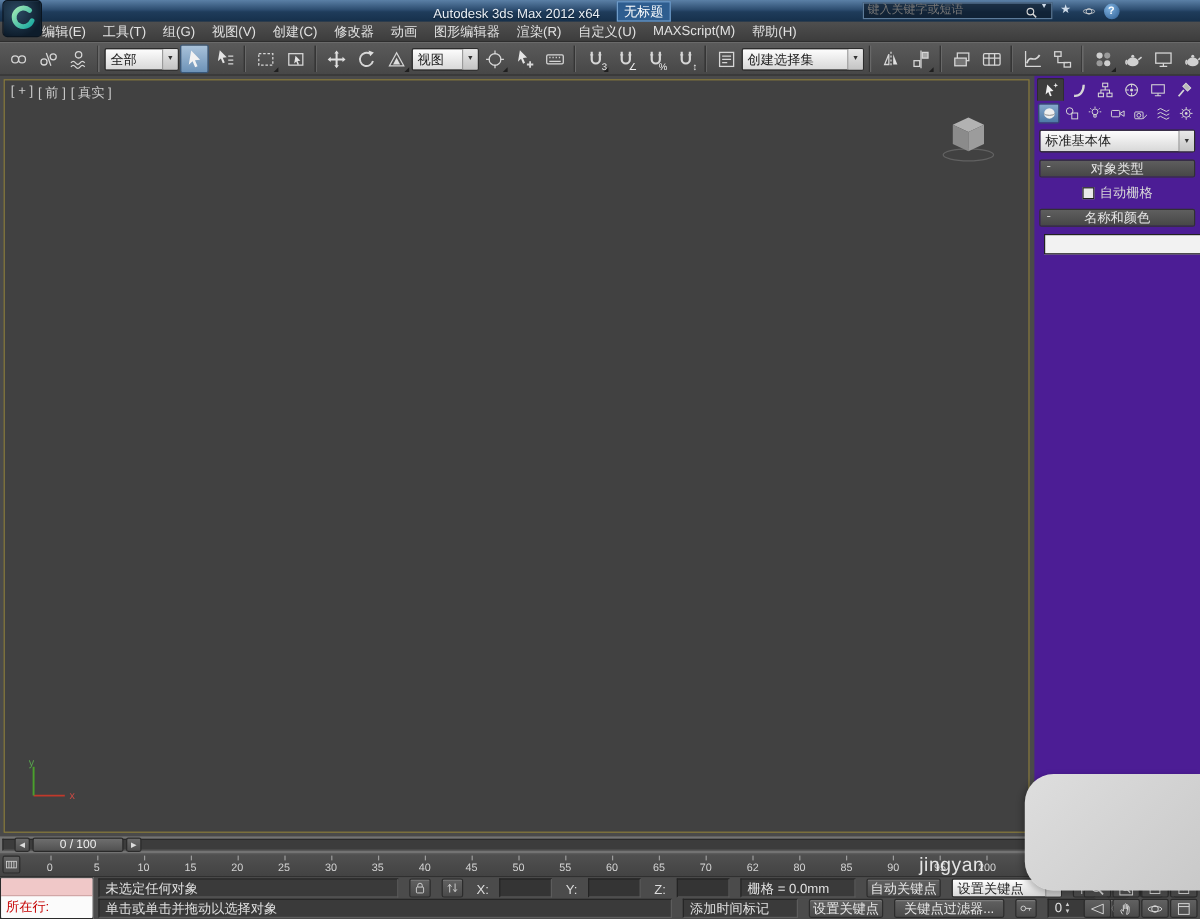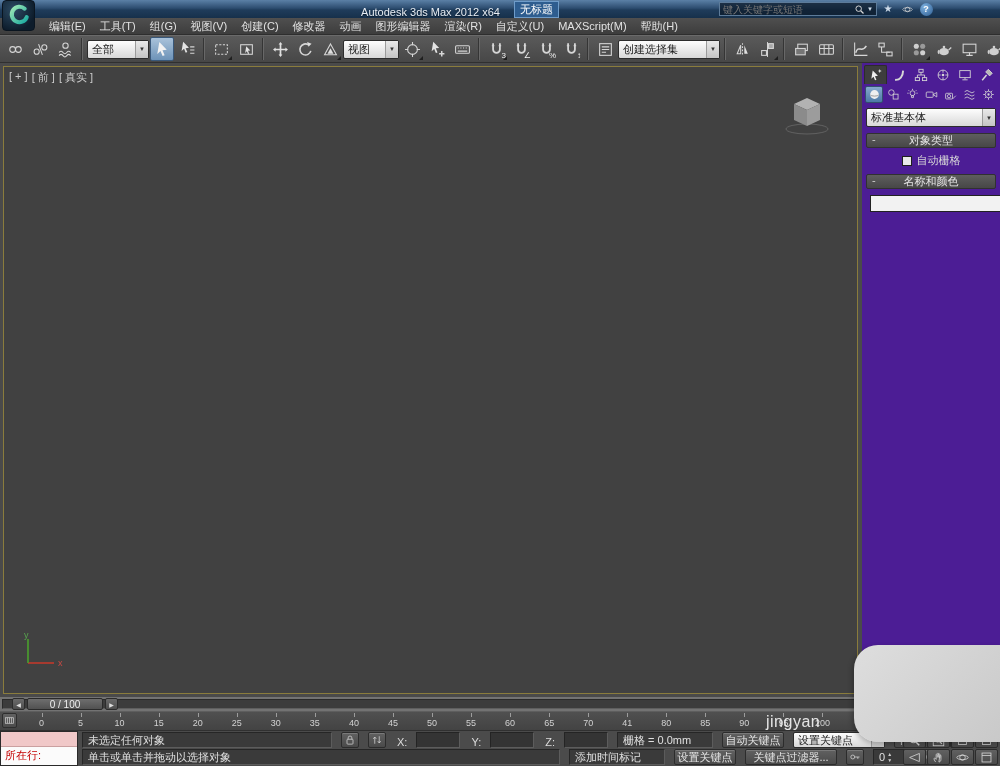--- a/index.html
+++ b/index.html
@@ -14,31 +14,31 @@
     background:radial-gradient(circle at 35% 30%,#2c4a63,#0d1c2b 75%);border:1px solid #0a1520;display:flex;align-items:center;justify-content:center}
   .qat{position:absolute;left:40px;top:1px;height:16px;display:flex;align-items:center;gap:2px}
   .qbtn{width:18px;height:16px;display:flex;align-items:center;justify-content:center;border-radius:2px}
   .qbtn svg{width:13px;height:13px}
   .qglyph{font-size:12px;color:#d9e4ef;line-height:1}
   .qdrop{font-size:6px;color:#b9c8d6;width:7px;text-align:center}
   .title-wrap{position:absolute;left:250px;top:0;width:420px;height:18px;display:flex;align-items:flex-end;justify-content:center;gap:14px}
   .app-title{color:#e8eef5;font-size:11px;text-shadow:0 1px 1px #0b1b2b;white-space:nowrap}
   .doc-title{color:#fff;background:#2e5d8f;border:1px solid #6f9cc9;padding:0 5px;font-size:11px;white-space:nowrap}
   .infocenter{position:absolute;right:66px;top:1px;height:16px;display:flex;align-items:center;gap:3px}
-  .search-box{width:158px;height:14px;background:rgba(14,28,44,.75);border:1px solid #5d7b99;display:flex;align-items:center;padding:0 3px}
+  .search-box{width:158px;height:14px;background:rgba(14,28,44,.75);border:1px solid #5d7b99;display:flex;align-items:flex-start;padding:0 3px}
   .search-box input{flex:1;background:transparent;border:none;outline:none;color:#9fb2c4;font-size:10px;font-family:inherit;width:100px}
   .ic-btn{width:16px;height:14px;display:flex;align-items:center;justify-content:center}
   .ic-btn svg{width:11px;height:11px}
   .ic-glyph{color:#cfdcea;font-size:10px;line-height:1}
   .help-circle{width:13px;height:13px;border-radius:50%;background:radial-gradient(circle at 35% 30%,#7fb2e0,#2d5d92);color:#fff;
     font-size:9px;display:flex;align-items:center;justify-content:center;font-weight:bold}
 
   
   .menubar{position:absolute;left:0;top:18px;width:1000px;height:17px;background:linear-gradient(#4f4f4f,#3d3d3d);
-    border-bottom:1px solid #2e2e2e;display:flex;align-items:center;padding-left:42px;z-index:10}
+    border-bottom:1px solid #2e2e2e;display:flex;align-items:center;padding-left:28px;z-index:10}
   .menu-item{padding:1px 7px;color:#e2e2e2;font-size:11px;white-space:nowrap}
 
   
   .toolbar{position:absolute;left:0;top:35px;width:1000px;height:28px;background:linear-gradient(#5a5a5a,#474747);
     border-top:1px solid #6a6a6a;border-bottom:1px solid #303030;display:flex;align-items:center;padding:0 3px;gap:1px;z-index:10}
   .tbtn{width:24px;height:24px;min-width:24px;display:flex;align-items:center;justify-content:center;border-radius:2px;position:relative}
   .tbtn svg{width:17px;height:17px}
   .tbtn.active{background:linear-gradient(#a9c2da,#6d93b8);border:1px solid #39587a;box-shadow:inset 0 0 2px #2d4ercent}
   .tbtn.fly::after{content:"";position:absolute;right:1px;bottom:1px;border-left:4px solid transparent;border-bottom:4px solid #1f1f1f}
   .tsep{width:2px;height:22px;min-width:2px;background:linear-gradient(90deg,#353535 50%,#686868 50%);margin:0 3px}
@@ -749,21 +749,21 @@
       <div class="tick"><span class="ticknum">25</span></div>
       <div class="tick"><span class="ticknum">30</span></div>
       <div class="tick"><span class="ticknum">35</span></div>
       <div class="tick"><span class="ticknum">40</span></div>
       <div class="tick"><span class="ticknum">45</span></div>
       <div class="tick"><span class="ticknum">50</span></div>
       <div class="tick"><span class="ticknum">55</span></div>
       <div class="tick"><span class="ticknum">60</span></div>
       <div class="tick"><span class="ticknum">65</span></div>
       <div class="tick"><span class="ticknum">70</span></div>
-      <div class="tick"><span class="ticknum">41</span></div>
+      <div class="tick"><span class="ticknum">62</span></div>
       <div class="tick"><span class="ticknum">80</span></div>
       <div class="tick"><span class="ticknum">85</span></div>
       <div class="tick"><span class="ticknum">90</span></div>
       <div class="tick"><span class="ticknum">95</span></div>
       <div class="tick"><span class="ticknum">200</span></div>
     </div>
 
   <div class="status">
     <div class="listener">
       <div class="listener-macro"></div>

